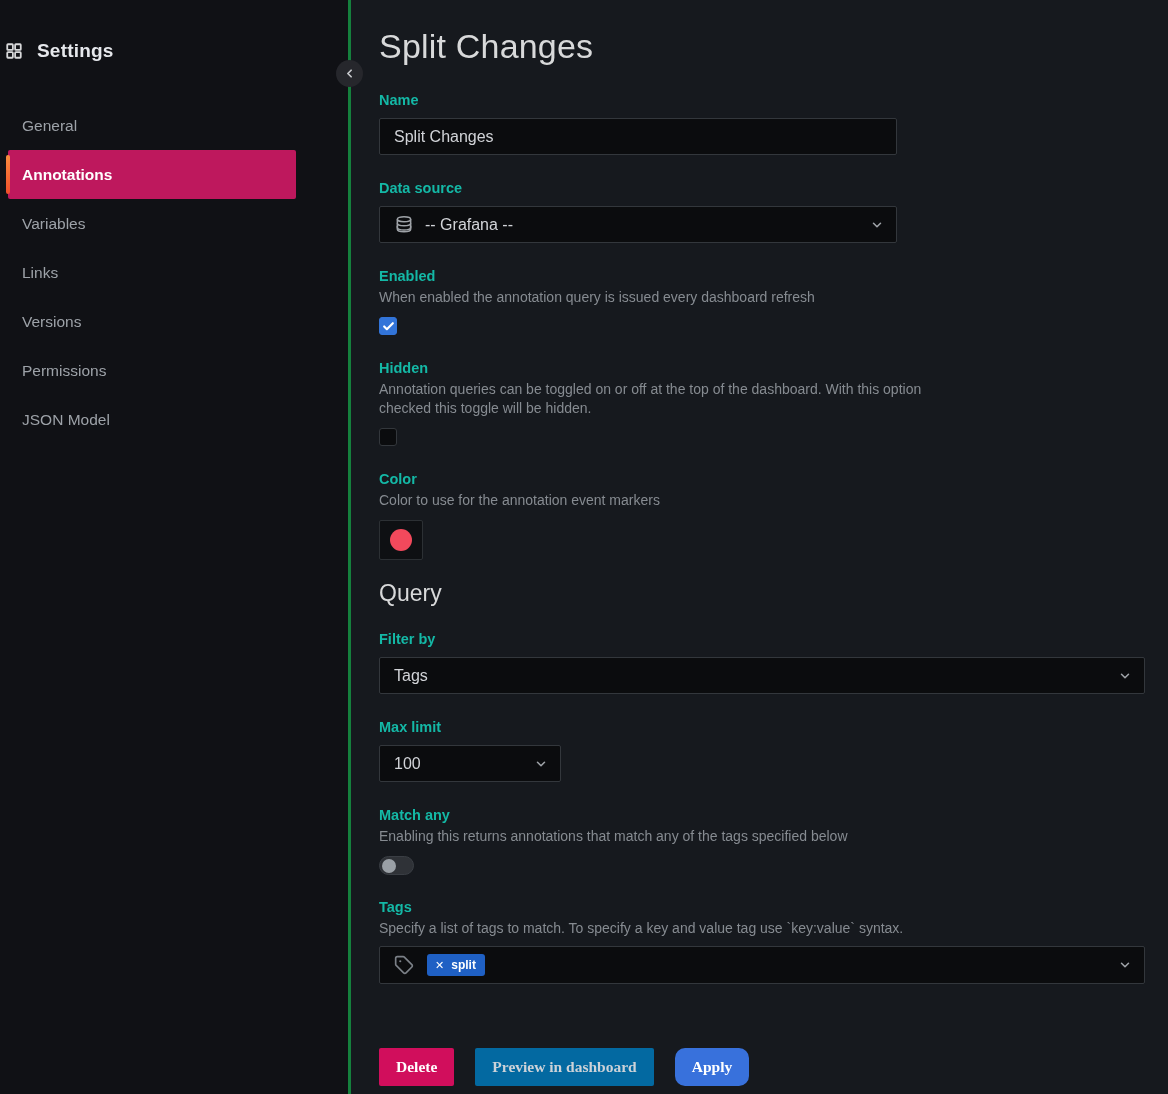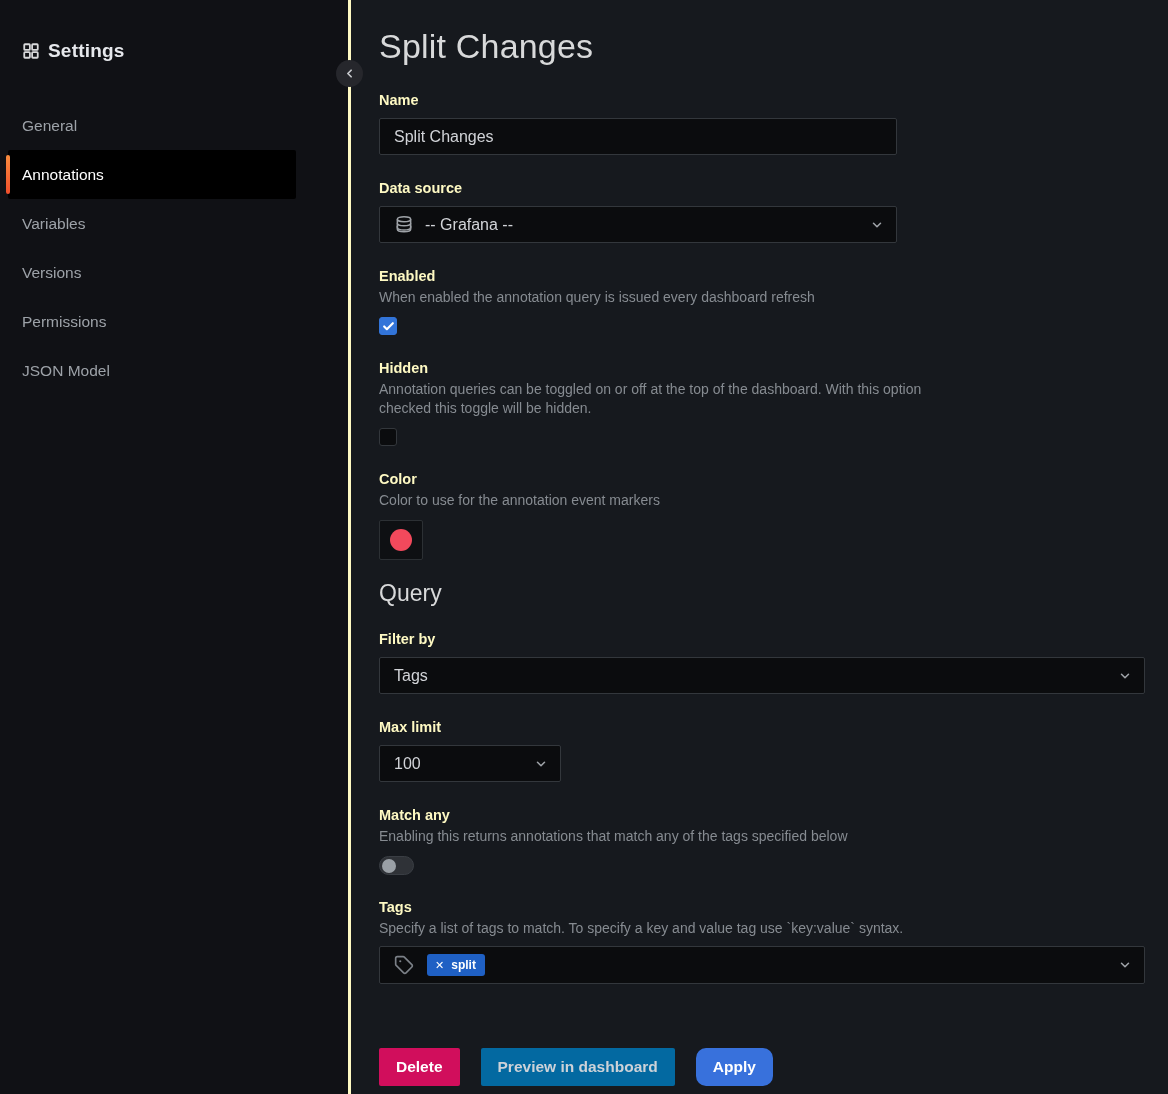--- a/index.html
+++ b/index.html
@@ -14,73 +14,73 @@
   }
 
   
   #sidebar {
     width: 348px; flex: 0 0 348px;
     background:#101115;
     padding-top: 38px;
     height: 100%;
   }
   .sb-header {
-    display:flex; align-items:center; gap:8px;
-    padding-left:22px; height:26px;
+    display:flex; align-items:center; gap:14px;
+    padding-left:5px; height:26px;
   }
   .sb-header .sb-title {
     color:#e6e8ec; font-size:19px; font-weight:700; letter-spacing:.2px;
   }
   .sb-header svg { display:block; }
   #settings-nav { margin-top:37px; }
   .nav-item {
     position:relative;
     height:49px;
     margin:0 52px 0 8px;
     padding-left:14px;
     display:flex; align-items:center;
     color:#9da2a8; font-size:15.5px;
     border-radius:2px;
     cursor:pointer;
   }
   .nav-item.active {
-    background:#000000;
-    color:#ffffff; font-weight:400;
+    background:#be185d;
+    color:#ffffff; font-weight:700;
   }
   .nav-item.active::before {
     content:"";
     position:absolute; left:-2px; top:5px; bottom:5px; width:4px;
     border-radius:2px;
     background:linear-gradient(180deg,#fa8c3e 0%,#ef4e2b 100%);
   }
 
   
   #collapse-btn {
     position:absolute; left:336px; top:60px;
     width:27px; height:27px; border-radius:50%;
     background:#26272c;
     display:flex; align-items:center; justify-content:center;
     cursor:pointer; z-index:5;
   }
 
   
   #main {
     flex:1 1 auto;
-    border-left:3px solid #fef9c3;
+    border-left:3px solid #15803d;
     padding:26px 23px 0 28px;
     height:100%;
   }
   h1.page-title {
     color:#d8d9da; font-size:34px; font-weight:500;
     line-height:40px; margin-bottom:26px; letter-spacing:.2px;
   }
   .group { margin-bottom:25px; }
   .field-label {
     display:block;
-    color:#fef9c3; font-size:14.5px; font-weight:700;
+    color:#14b8a6; font-size:14.5px; font-weight:700;
     line-height:17px;
   }
   .field-desc {
     color:#868b91; font-size:14px; line-height:19px;
     margin:3px 0 10px 0;
     max-width:592px;
   }
   .label-gap { margin-bottom:9px; }
 
   .text-input, .select {
@@ -150,21 +150,21 @@
     cursor:pointer;
   }
   .tag-badge .x { color:#ffffff; font-size:11px; line-height:1; }
   .tag-badge .t { color:#ffffff; font-size:12px; font-weight:700; }
 
   
   .btn-row { display:flex; gap:21px; margin-top:64px; }
   .btn {
     height:38px; padding:12px 17px;
     border:none; border-radius:2px;
-    font-family:Liberation Sans, sans-serif;
+    font-family:Liberation Serif, serif;
     font-size:15.5px; font-weight:700;
     display:flex; align-items:center; justify-content:center;
     cursor:pointer;
   }
   .btn-delete  { background:#d10e5c; color:#ffffff; }
   .btn-preview { background:#0369a1; color:#cdd2d8; }
   .btn-apply   { background:#3871dc; color:#ffffff;border-radius:10px; }
 
   .chev { display:block; }
 </style>
@@ -189,20 +189,23 @@
       <div class="nav-item">
           <span>General</span>
         </div>
       <div class="nav-item active">
           <span>Annotations</span>
         </div>
       <div class="nav-item">
           <span>Variables</span>
         </div>
       <div class="nav-item">
+          <span>Links</span>
+        </div>
+      <div class="nav-item">
           <span>Versions</span>
         </div>
       <div class="nav-item">
           <span>Permissions</span>
         </div>
       <div class="nav-item">
           <span>JSON Model</span>
         </div>
     </nav>
   </aside>

